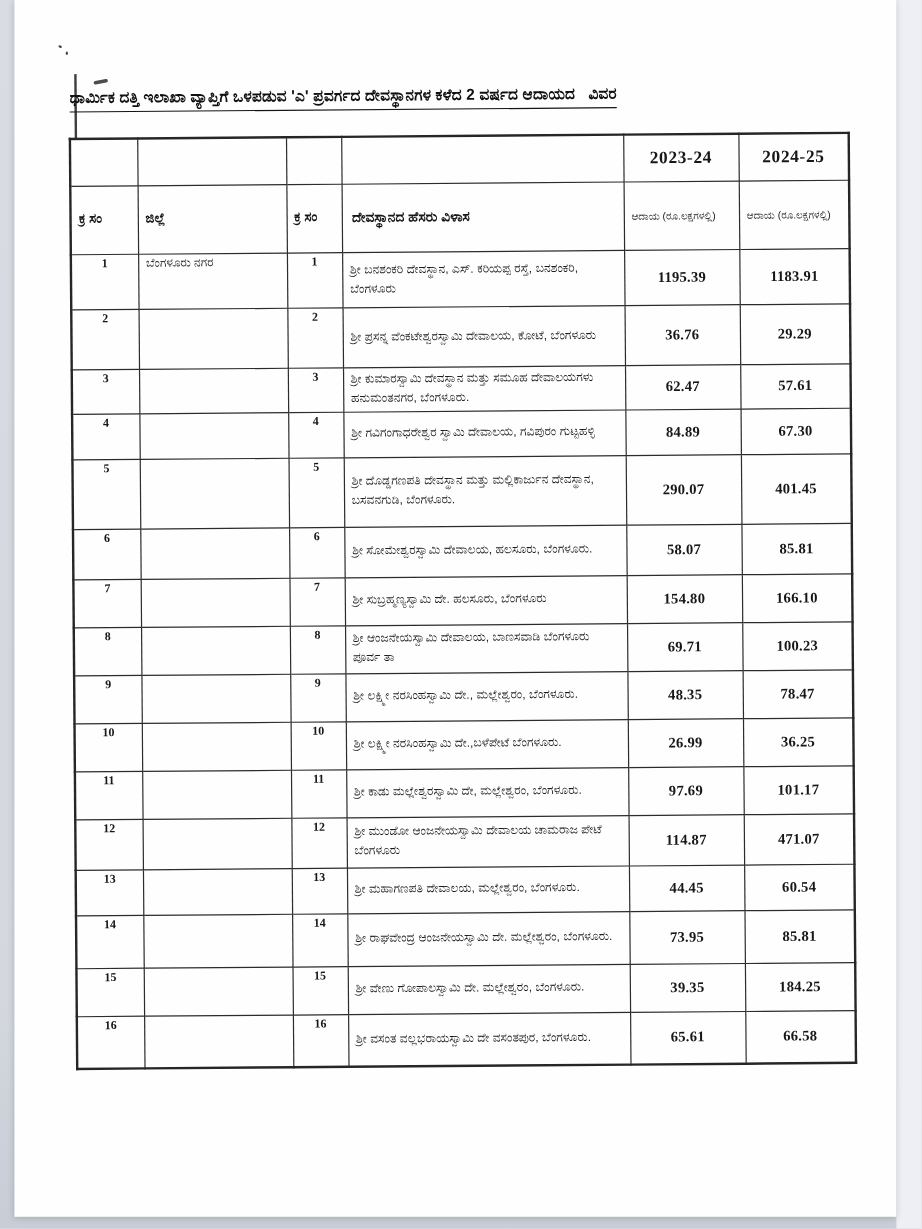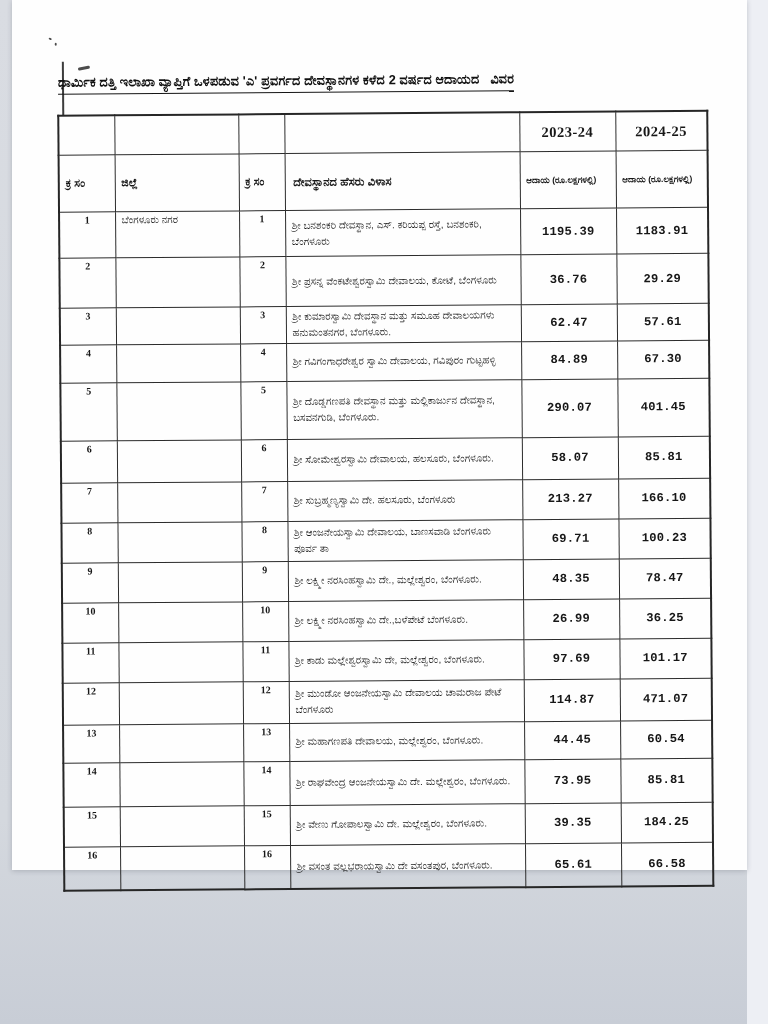--- a/index.html
+++ b/index.html
@@ -4,21 +4,21 @@
 <style>
   html,body{margin:0;padding:0;}
   body{
     width:768px;height:1024px;position:relative;overflow:hidden;
     background:linear-gradient(180deg,#d9dce2 0%,#d4d8de 80%,#c8cdd6 100%);
     font-family:"Liberation Sans", sans-serif;
   }
   .edge-right{position:absolute;right:0;top:0;width:21px;height:100%;
     background:#edeff4;}
   .page{
-    position:absolute;left:12px;top:0;width:735px;height:870px;
+    position:absolute;left:12px;top:0;width:735px;height:1014px;
     background:#fefefe;box-shadow:0 1px 5px rgba(40,45,60,.22);
   }
   .content{position:absolute;left:0;top:0;width:735px;height:1013px;
     transform:rotate(-0.45deg);transform-origin:55% 8%;color:#181818;}
 
   
   .speck{position:absolute;background:#4a4a4a;border-radius:50%;}
   .spk1{left:37px;top:35px;width:3px;height:2px;transform:rotate(20deg);}
   .spk2{left:43px;top:40px;width:2px;height:3px;}
   .vline-artifact{position:absolute;left:50px;top:59px;width:2px;height:54px;background:#3d3d3d;}
@@ -37,28 +37,28 @@
     border-collapse:collapse;table-layout:fixed;color:#171717;
   }
   table.scan td, table.scan th{
     border:1.6px solid #2c2c2c;padding:2px 6px;overflow:hidden;
   }
   table.scan{border:2px solid #262626;}
   th{font-weight:bold;}
   .year-row th{height:34px;font-size:14.5px;font-family:"Liberation Serif", serif;
     letter-spacing:.5px;text-align:center;vertical-align:middle;}
   .label-row th{height:52px;font-size:11px;text-align:left;vertical-align:middle;line-height:1.25;}
-  .label-row th.small-h{font-size:8.6px;font-weight:bold;}
+  .label-row th.small-h{font-size:8.6px;font-weight:normal;}
   .label-row th.name-h{text-align:left;padding-left:8px;font-size:11.5px;}
 
   td.c-sl{font-size:10px;text-align:center;vertical-align:top;padding-top:4px;
     font-family:"Liberation Serif", serif;font-weight:bold;}
   td.c-district{font-size:10px;vertical-align:top;padding-top:4px;}
   td.c-name{font-size:10.2px;line-height:1.55;vertical-align:middle;color:#1c1c1c;}
-  td.c-num{font-family:Liberation Mono, monospace;font-weight:bold;font-size:12.2px;
+  td.c-num{font-family:Liberation Serif, serif;font-weight:bold;font-size:12.2px;
     text-align:center;vertical-align:middle;letter-spacing:.2px;}
 
   tbody tr:nth-child(1){height:46px}
   tbody tr:nth-child(2){height:50px}
   tbody tr:nth-child(3){height:36px}
   tbody tr:nth-child(4){height:38px}
   tbody tr:nth-child(5){height:58px}
   tbody tr:nth-child(6){height:42px}
   tbody tr:nth-child(7){height:40px}
   tbody tr:nth-child(8){height:40px}
@@ -162,21 +162,21 @@
     <td class="c-sl">6</td>
     <td class="c-name">ಶ್ರೀ ಸೋಮೇಶ್ವರಸ್ವಾಮಿ ದೇವಾಲಯ, ಹಲಸೂರು, ಬೆಂಗಳೂರು.</td>
     <td class="c-num">58.07</td>
     <td class="c-num">85.81</td>
   </tr>
           <tr>
     <td class="c-sl">7</td>
     <td class="c-district"></td>
     <td class="c-sl">7</td>
     <td class="c-name">ಶ್ರೀ ಸುಬ್ರಹ್ಮಣ್ಯಸ್ವಾಮಿ ದೇ. ಹಲಸೂರು, ಬೆಂಗಳೂರು</td>
-    <td class="c-num">213.27</td>
+    <td class="c-num">154.80</td>
     <td class="c-num">166.10</td>
   </tr>
           <tr>
     <td class="c-sl">8</td>
     <td class="c-district"></td>
     <td class="c-sl">8</td>
     <td class="c-name">ಶ್ರೀ ಆಂಜನೇಯಸ್ವಾಮಿ ದೇವಾಲಯ, ಬಾಣಸವಾಡಿ ಬೆಂಗಳೂರು ಪೂರ್ವ ತಾ</td>
     <td class="c-num">69.71</td>
     <td class="c-num">100.23</td>
   </tr>

